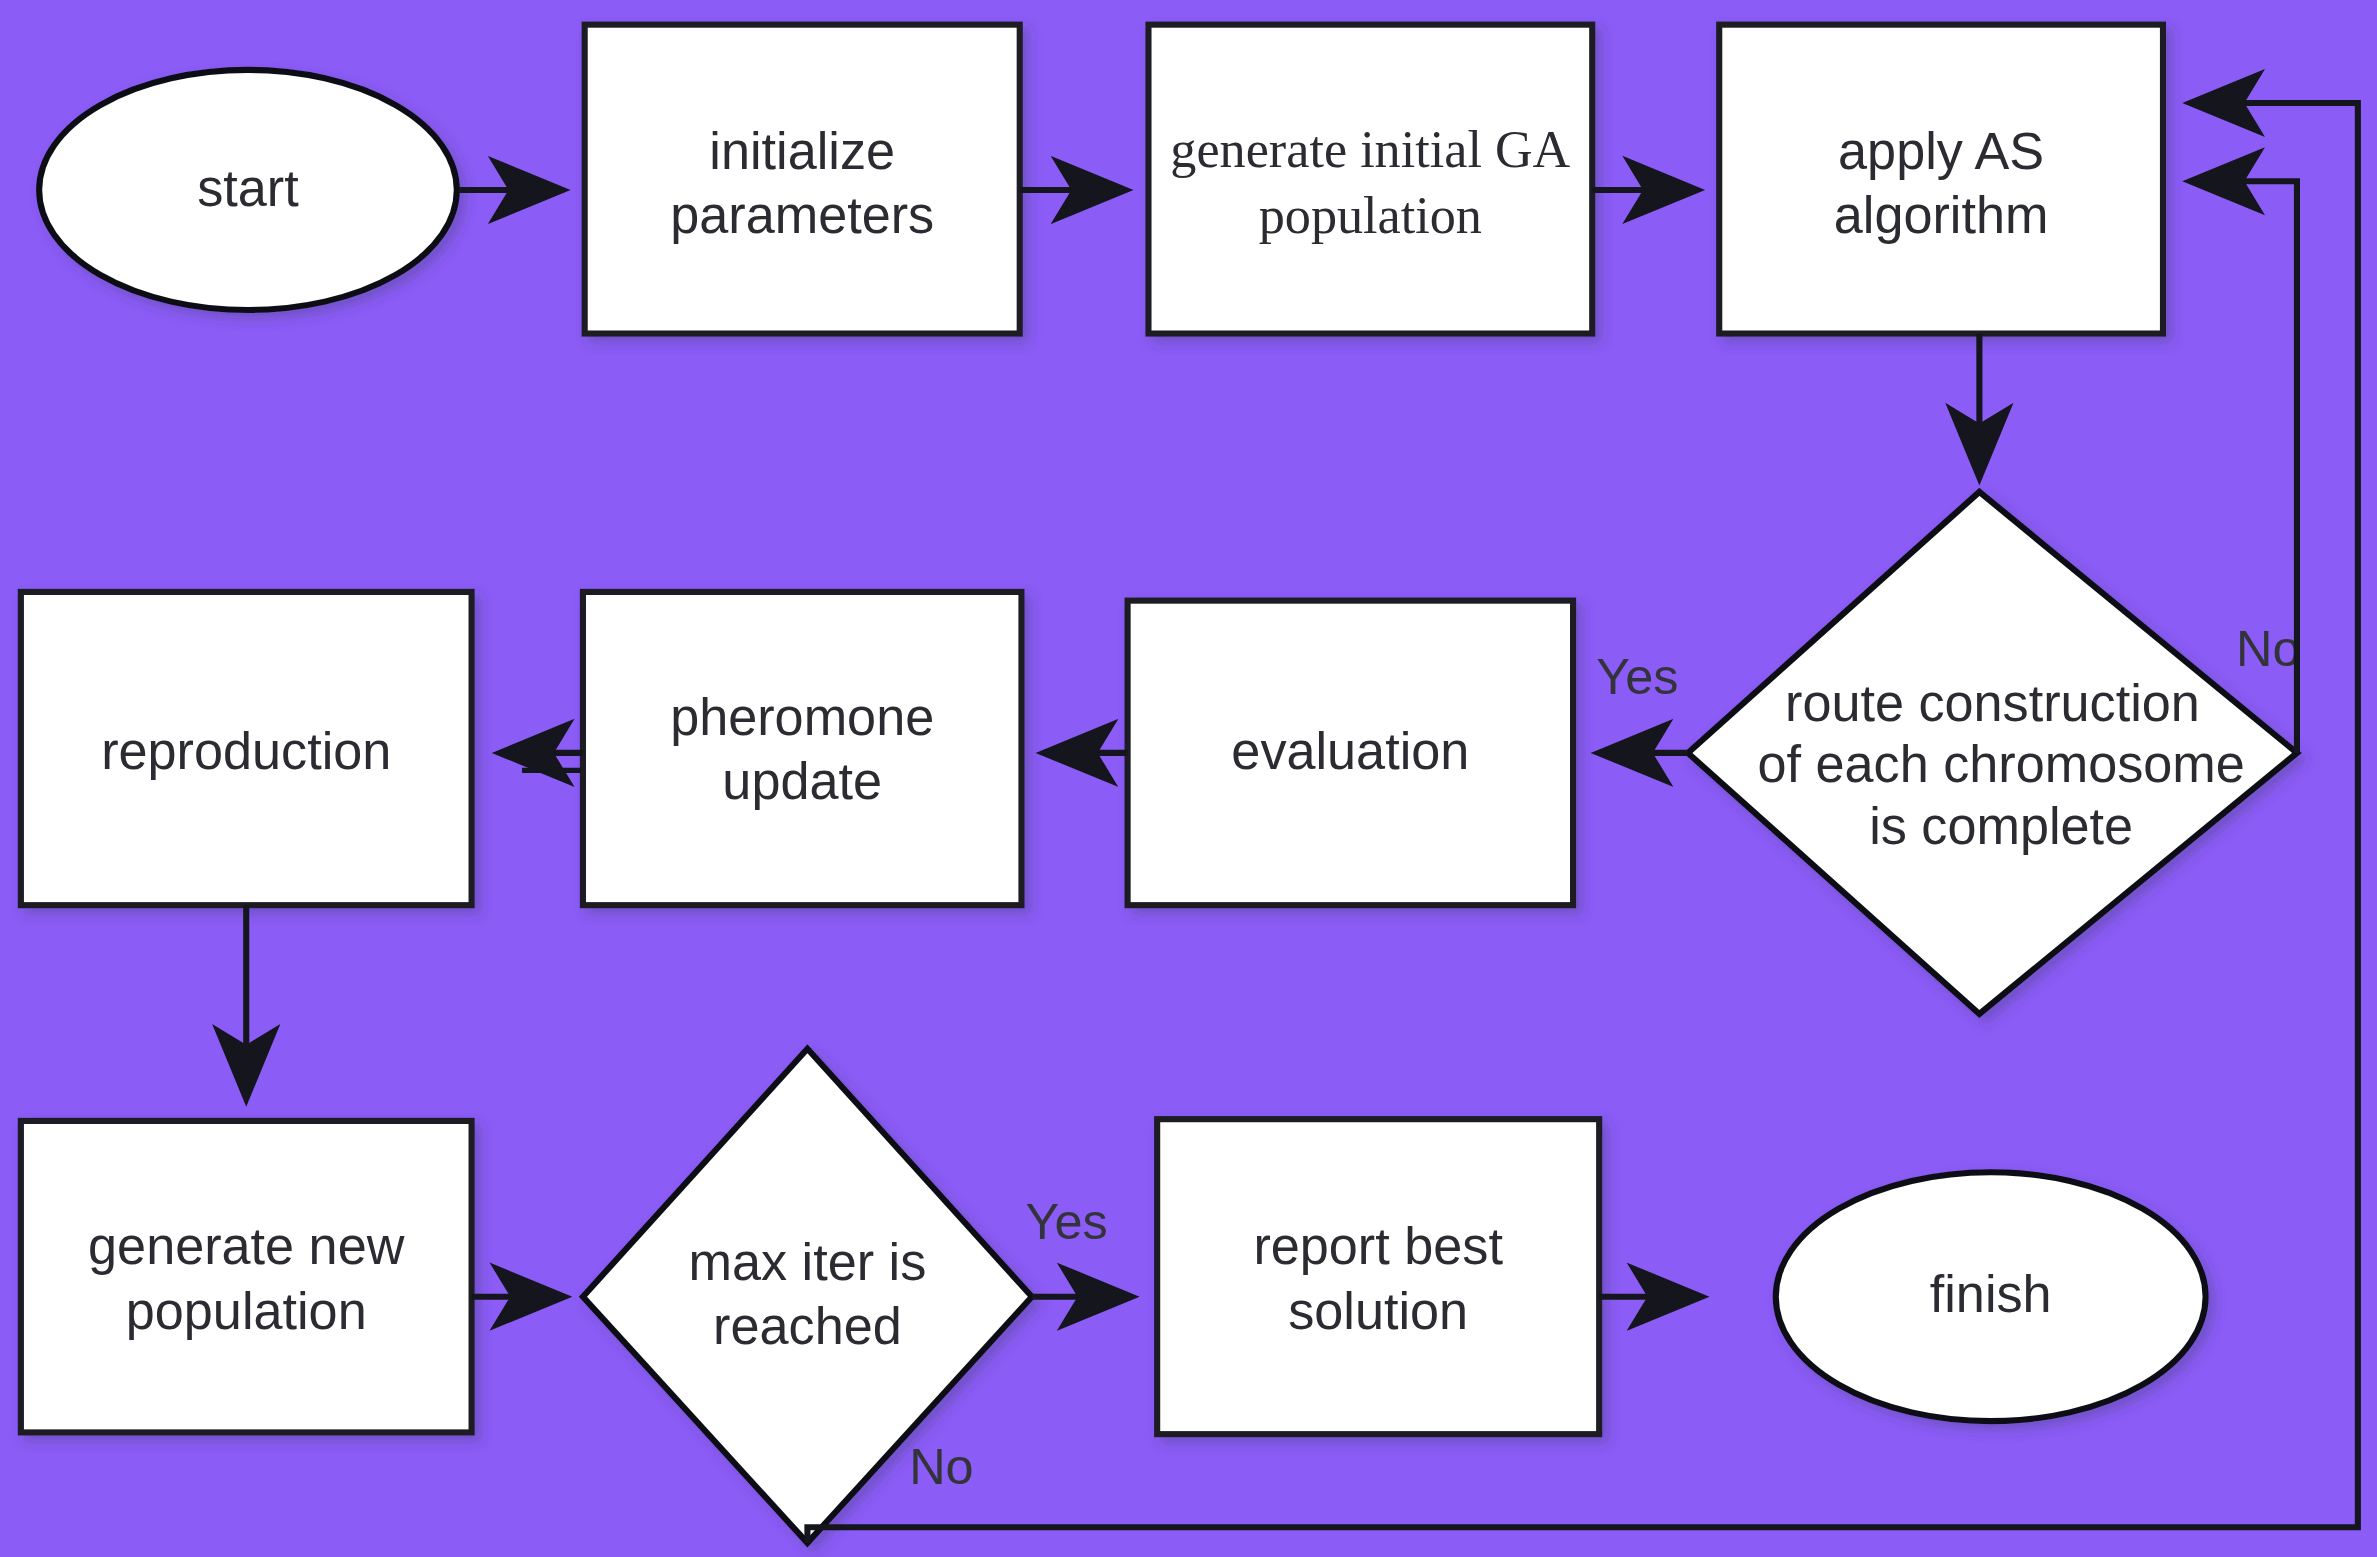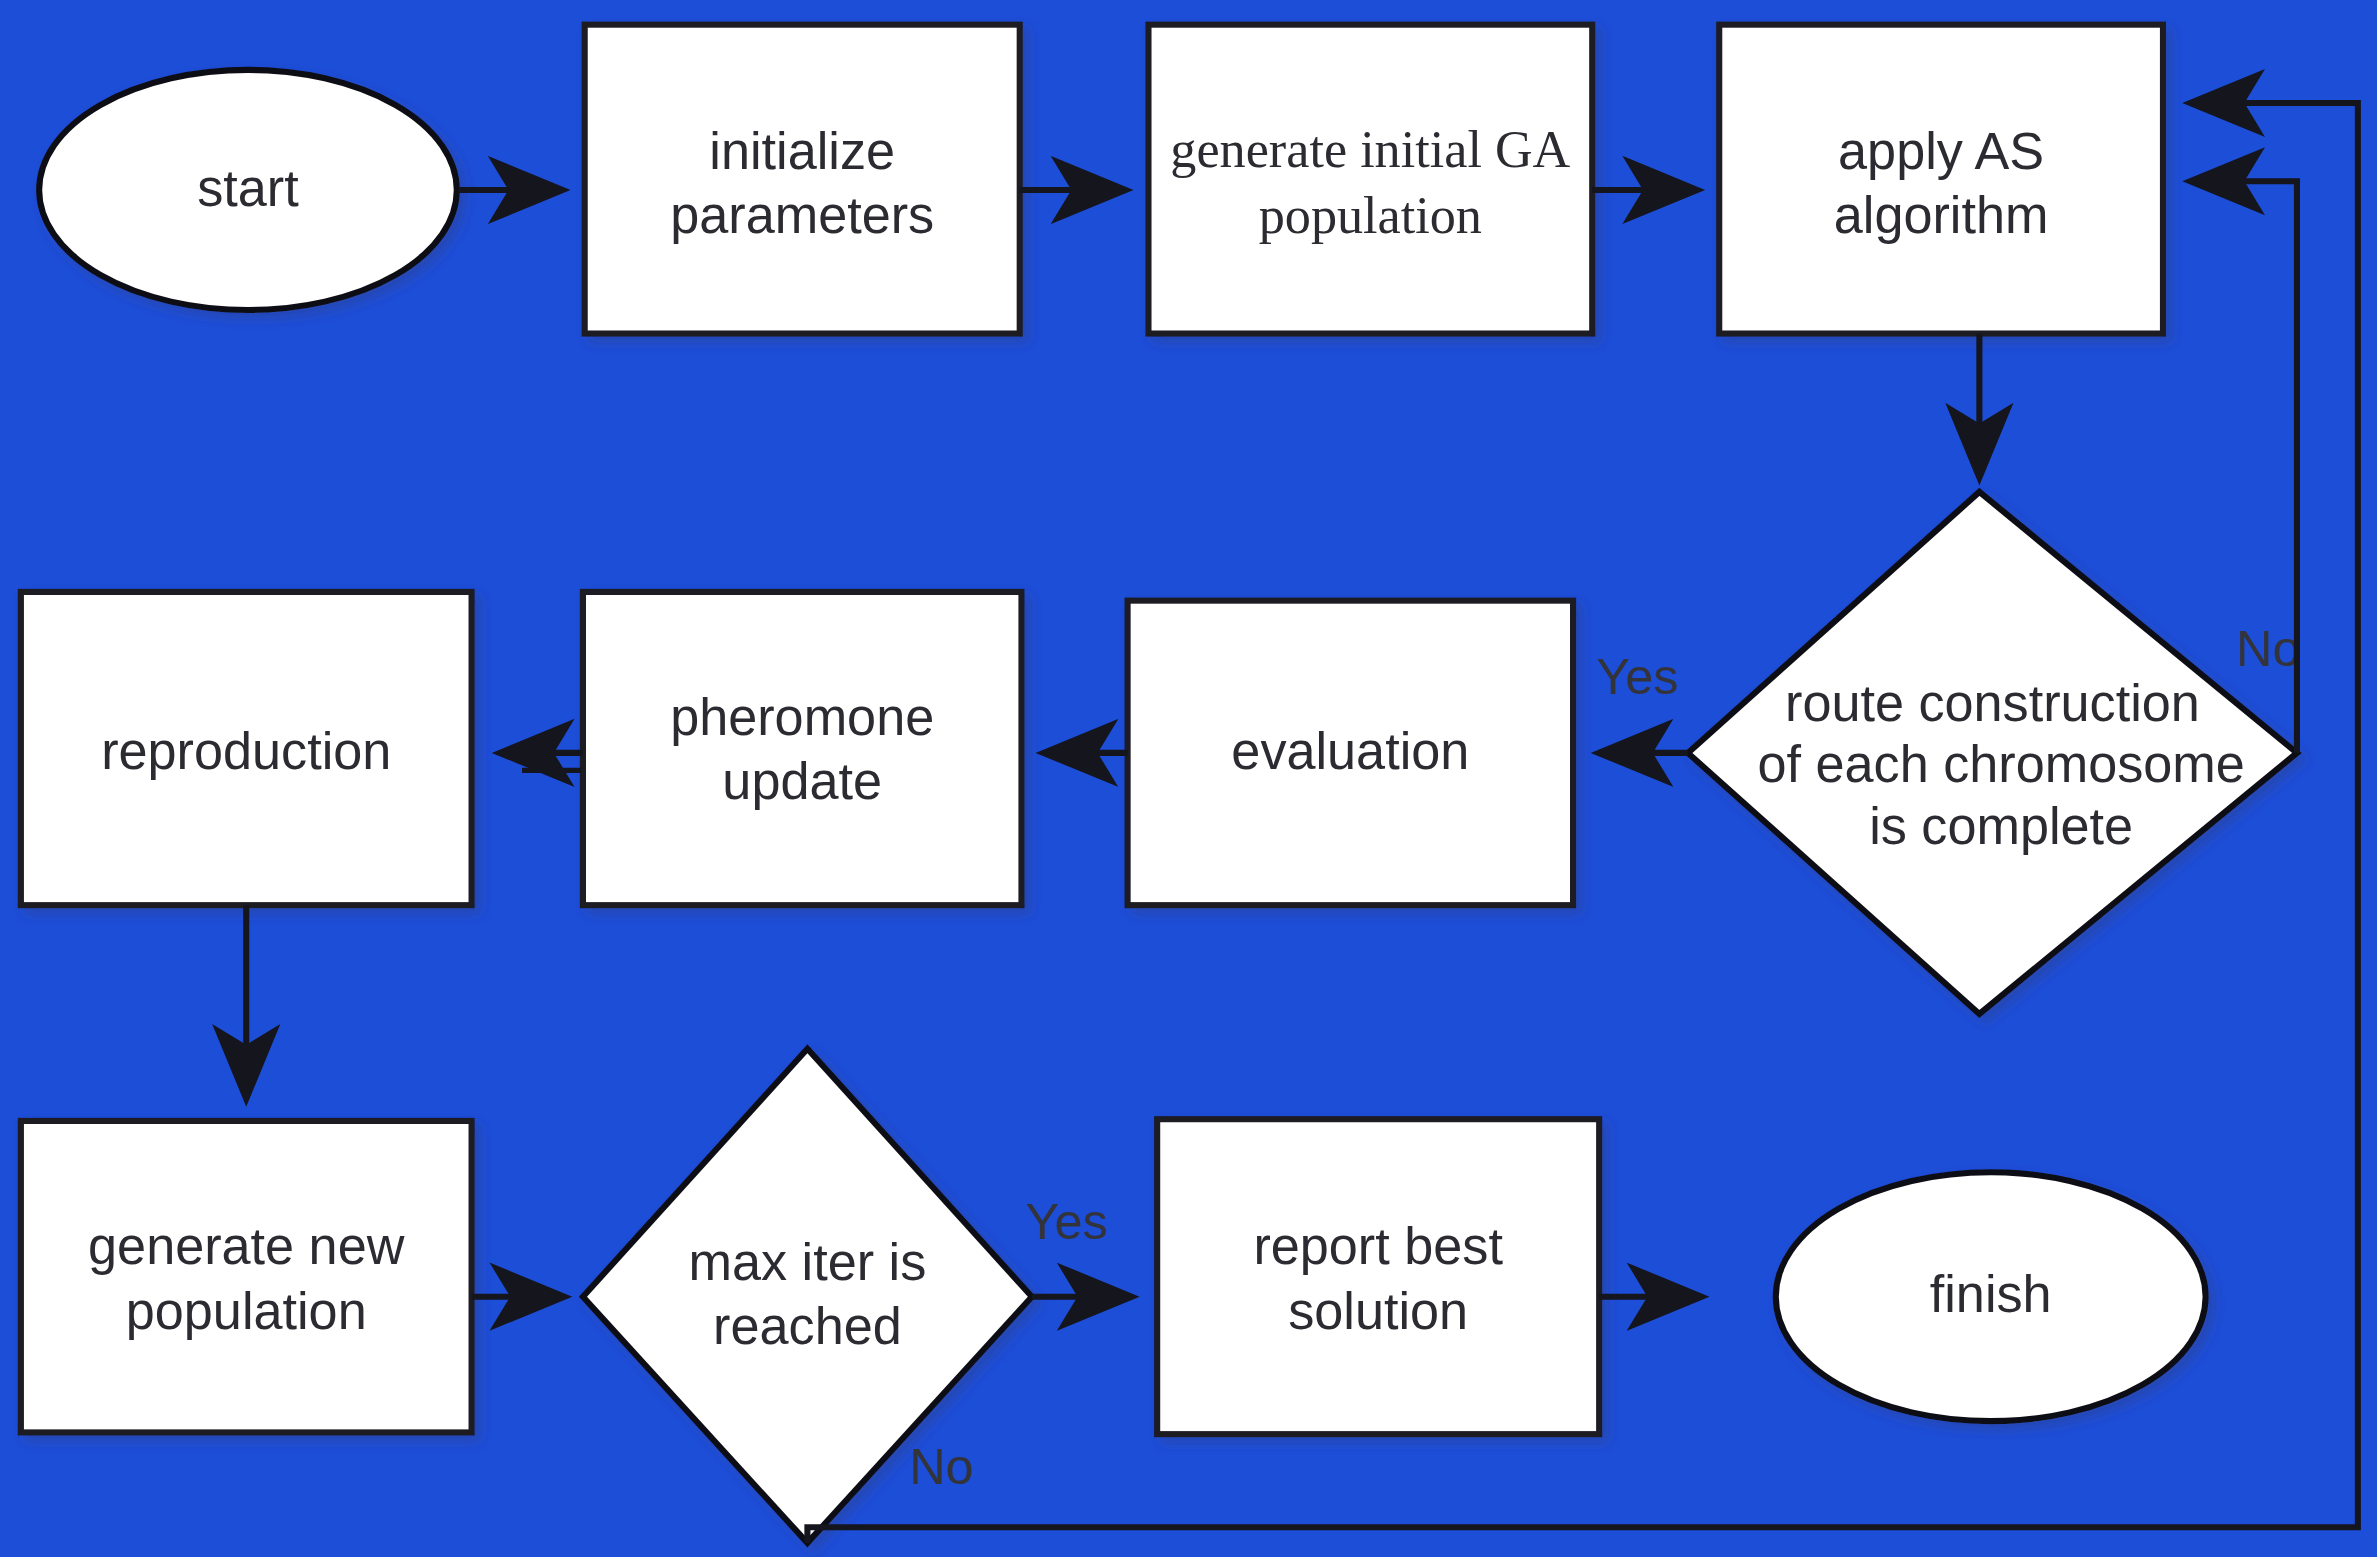--- a/index.html
+++ b/index.html
@@ -1,16 +1,16 @@
 <!DOCTYPE html>
 <html style="font-size:14px"><head>
 <meta charset="utf-8">
 <style>
   html,body{margin:0;padding:0;background:#ffffff;}
-  #stage{position:relative;width:2377px;height:1558px;background:#1d4ed8;overflow:hidden;}
+  #stage{position:relative;width:2377px;height:1558px;background:#8b5cf6;overflow:hidden;}
   svg{display:block;width:2377px;height:1558px;}
   .node-rect{fill:#ffffff;stroke:#1b1b24;stroke-width:7;}
   .node-ellipse{fill:#ffffff;stroke:#111118;stroke-width:7;}
   .node-diamond{fill:#ffffff;stroke:#111118;stroke-width:7;}
   .edge{fill:none;stroke:#15151d;stroke-width:7;}
   .edge-thin{fill:none;stroke:#15151d;stroke-width:6;}
   .lbl{font-family:"Liberation Sans","DejaVu Sans",sans-serif;font-size:60px;fill:#2b2b31;text-anchor:middle;dominant-baseline:middle;}
   .lbl-serif{font-family:"Liberation Serif","DejaVu Serif",serif;font-size:60px;fill:#2b2b31;text-anchor:middle;dominant-baseline:middle;}
   .yn{font-family:"Liberation Sans","DejaVu Sans",sans-serif;font-size:58px;fill:#33333a;text-anchor:middle;dominant-baseline:middle;}
 </style>

